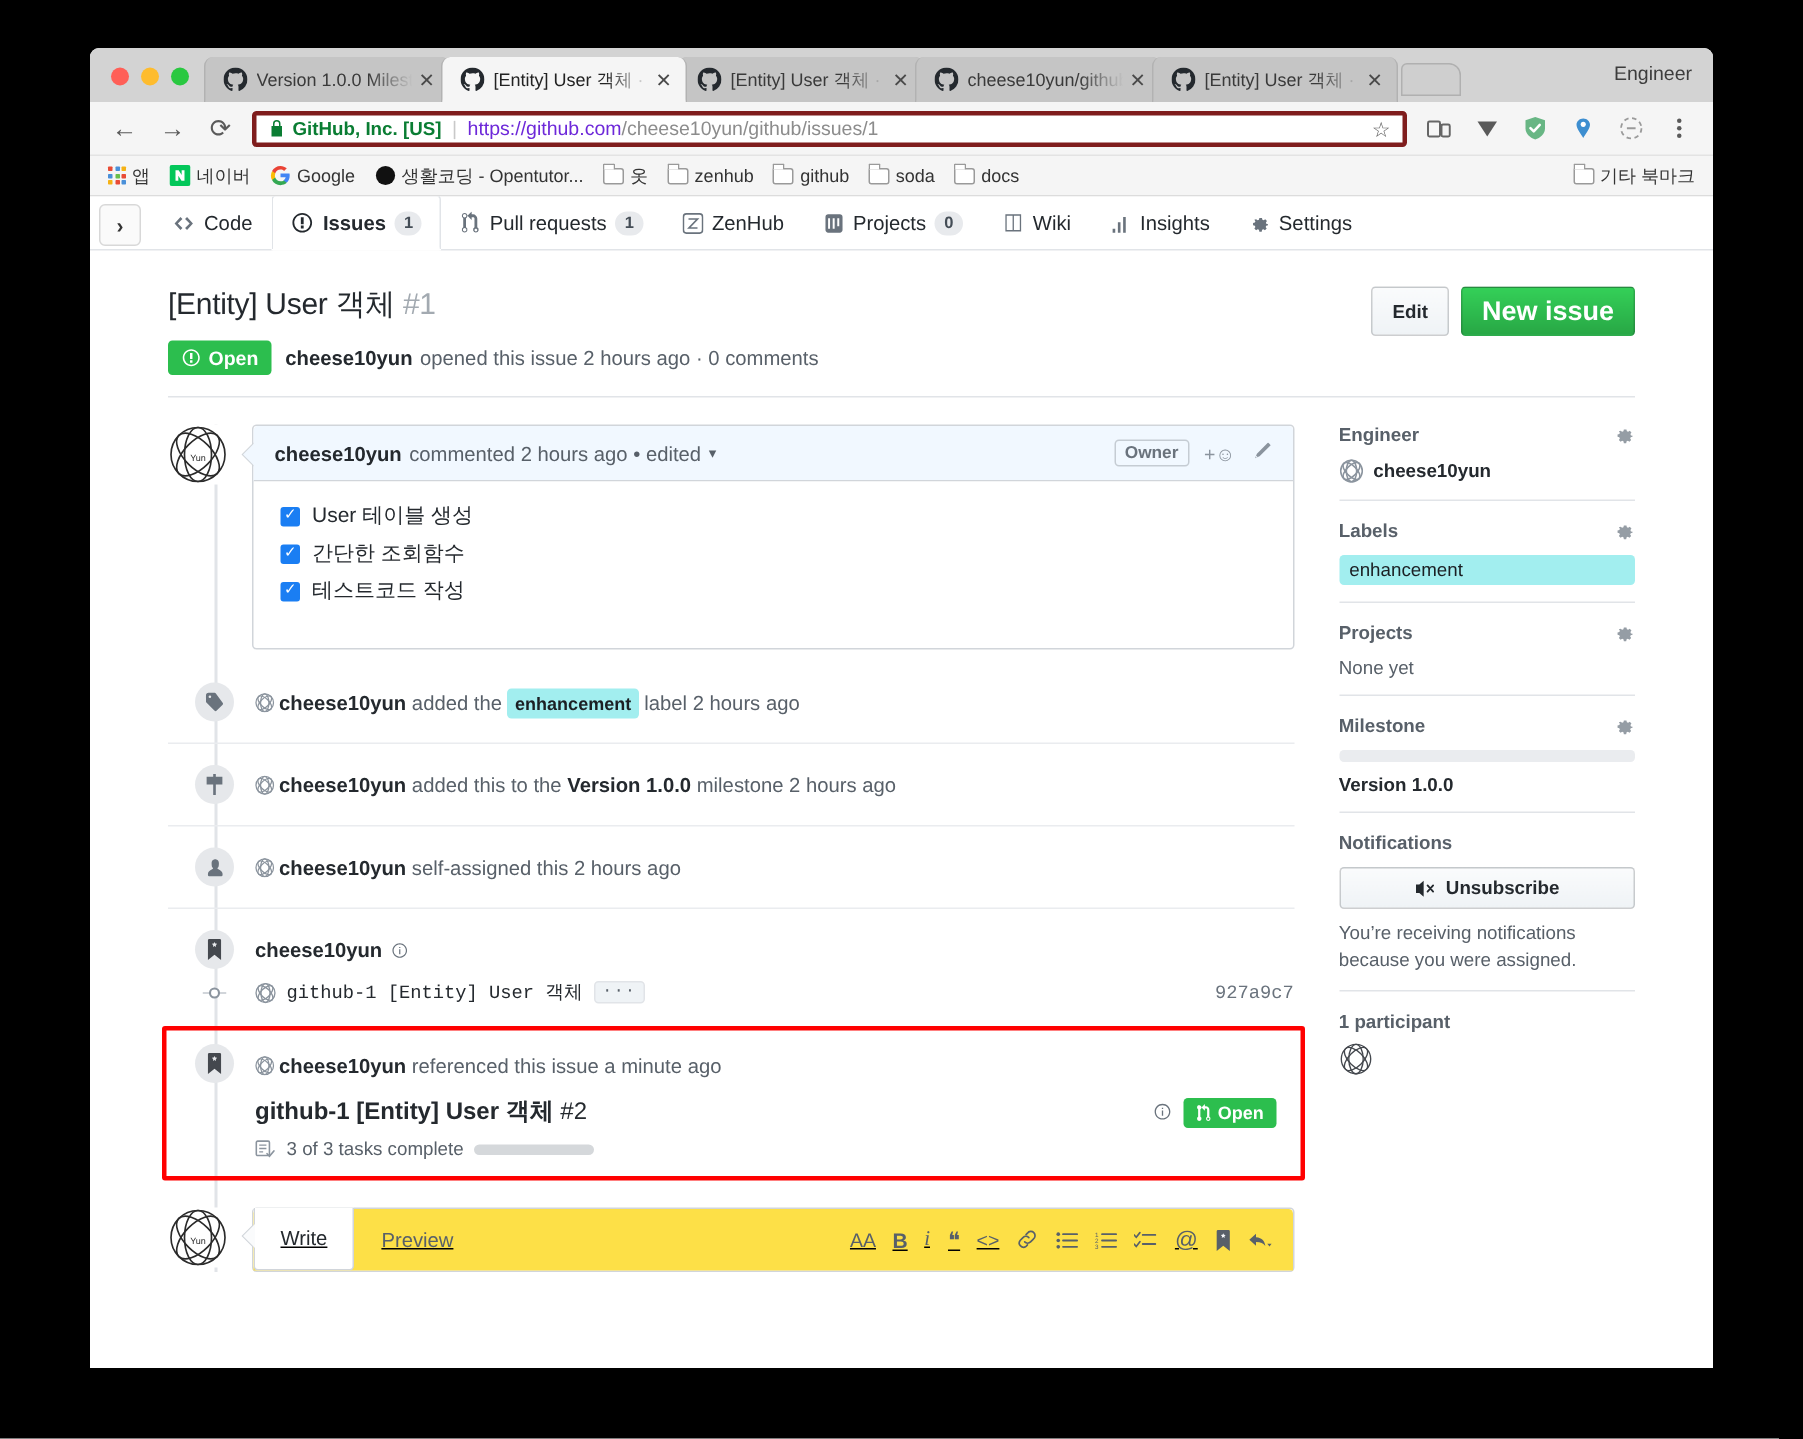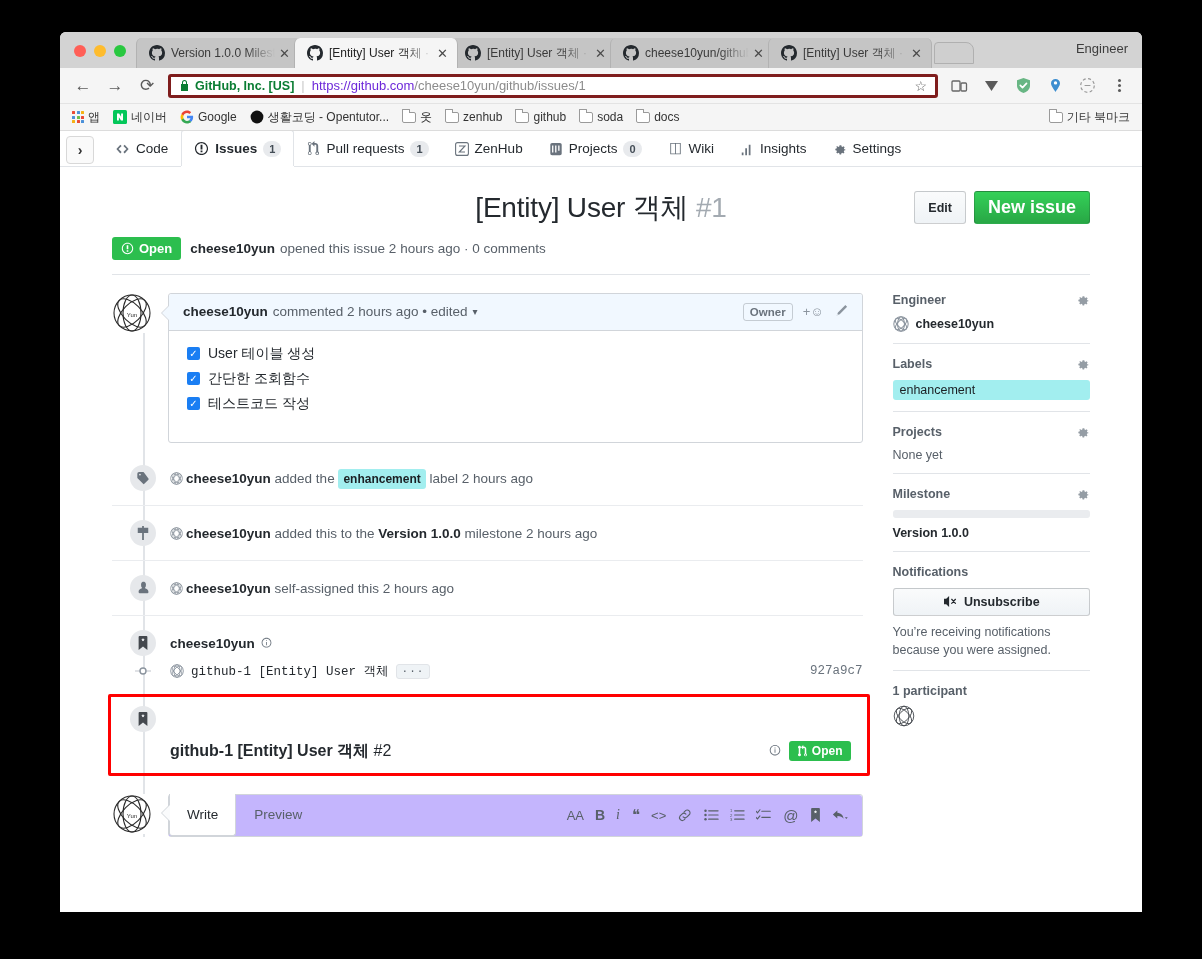--- a/index.html
+++ b/index.html
@@ -148,21 +148,21 @@
   }
   .counter {
     background:#e8eaed; color:#444d56; border-radius:20px;
     padding:1px 6px; font-size:11px; font-weight:600; line-height:14px;
   }
   .ico { color:#6a737d; display:inline-flex; }
 
   
   .content { padding:0 52px; }
   .issue-head { padding:24px 0 14px; border-bottom:1px solid #e1e4e8; position:relative; }
-  .issue-title { font-size:28px; font-weight:400; color:#24292e; line-height:1.2; margin:0; letter-spacing:-.2px;text-align:center; }
+  .issue-title { font-size:20px; font-weight:400; color:#24292e; line-height:1.2; margin:0; letter-spacing:-.2px; }
   .issue-num { color:#a3aab1; font-weight:300; }
   .issue-meta { margin-top:12px; display:flex; align-items:center; gap:9px; font-size:13.5px; color:#586069; }
   .state-badge {
     background:#2cbe4e; color:#fff; font-weight:600; font-size:13px;
     padding:4px 9px; border-radius:3px; display:inline-flex; align-items:center; gap:5px;
   }
   .meta-author { font-weight:600; color:#24292e; }
   .head-actions { position:absolute; right:0; top:24px; display:flex; gap:8px; }
   .btn {
     font-size:12.5px; font-weight:600; padding:5px 13px; border-radius:3px;
@@ -285,21 +285,21 @@
   .editor-wrap { display:flex; gap:16px; margin-top:16px; position:relative; }
   .editor-box { flex:1 1 auto; border:1px solid #d1d5da; border-radius:3px; background:#fff; }
   .editor-box::before{
     content:""; position:absolute; left:49px; top:11px; width:0;height:0;
     border-top:8px solid transparent; border-bottom:8px solid transparent; border-right:8px solid #d1d5da;
   }
   .editor-box::after{
     content:""; position:absolute; left:50px; top:11px; width:0;height:0;
     border-top:8px solid transparent; border-bottom:8px solid transparent; border-right:8px solid #fafbfc;
   }
-  .editor-tabs { display:flex; align-items:stretch; background:#c4b5fd; border-radius:3px 3px 0 0; height:41px; }
+  .editor-tabs { display:flex; align-items:stretch; background:#fde047; border-radius:3px 3px 0 0; height:41px;text-decoration:underline; }
   .etab {
     padding:0 17px; display:flex; align-items:center; font-size:13.5px; color:#586069;
     border:1px solid transparent; border-top:none;
   }
   .etab.active { background:#fff; border-color:#d1d5da; border-top-color:transparent; color:#24292e; border-radius:0 0 3px 3px; margin-top:-1px; }
   .etools { margin-left:auto; display:flex; align-items:center; gap:12px; padding:0 14px; color:#586069; font-size:14px; }
   .tool-group { display:flex; align-items:center; gap:11px; }
 
   svg { display:block; }
 </style>
@@ -757,20 +757,31 @@
           <div class="ref-block">
             <div class="redbox" style="top:2px;bottom:2px;left:-4px;"></div>
 
             <div class="ref-line1">
               <div class="tl-badge">
                 <svg width="12" height="14" viewBox="0 0 10 16">
                     <path fill="#44484e" d="M10 16l-5-4-5 4V1a1 1 0 0 1 1-1h8a1 1 0 0 1 1 1v15z"></path>
                     <path fill="#e6e8eb" d="M5 2.2l.6 1.3 1.4.2-1 1 .2 1.4L5 5.4 3.8 6.1 4 4.7l-1-1 1.4-.2z"></path>
                   </svg>
               </div>
+              <div class="tl-text">
+                <span class="mini-avatar">
+                  <svg width="13" height="13" viewBox="0 0 14 14">
+                      <circle cx="7" cy="7" r="6.3" fill="none" stroke="#8b949e" stroke-width=".9"></circle>
+                      <ellipse cx="7" cy="7" rx="6.3" ry="3" fill="none" stroke="#8b949e" stroke-width=".9" transform="rotate(45 7 7)"></ellipse>
+                      <ellipse cx="7" cy="7" rx="6.3" ry="3" fill="none" stroke="#8b949e" stroke-width=".9" transform="rotate(-45 7 7)"></ellipse>
+                      <ellipse cx="7" cy="7" rx="3" ry="6.3" fill="none" stroke="#8b949e" stroke-width=".9"></ellipse>
+                    </svg>
+                </span><b>cheese10yun</b>
+                <span>referenced this issue a minute ago</span>
+              </div>
             </div>
 
             <div class="ref-title-row">
               <span class="ref-title">
                 <span>github-1 [Entity] User 객체</span>
                 <span style="font-weight:400;color:#24292e">#2</span>
               </span>
               <div class="ref-right">
                 <span style="color:#6a737d;display:inline-flex">
                   <svg width="14" height="14" viewBox="0 0 14 16">
@@ -781,20 +792,31 @@
                   <span style="display:inline-flex">
                     <svg width="11" height="12" viewBox="0 0 12 16">
                         <path fill="#fff" d="M11 11.28V5c-.03-.78-.34-1.47-.94-2.06C9.46 2.35 8.78 2.03 8 2H7V0L4 3l3 3V4h1c.27.02.48.11.69.31.21.2.3.42.31.69v6.28A1.993 1.993 0 0 0 10 15a1.993 1.993 0 0 0 1-3.72zm-1 2.92c-.55 0-1-.45-1-1s.45-1 1-1 1 .45 1 1-.45 1-1 1zM4 3c0-1.11-.89-2-2-2a1.993 1.993 0 0 0-1 3.72v6.56A1.993 1.993 0 0 0 2 15a1.993 1.993 0 0 0 1-3.72V4.72c.59-.34 1-.98 1-1.72z"></path>
                       </svg>
                   </span>
                   <span>Open</span>
                 </span>
               </div>
             </div>
 
+            <div class="tasks-row">
+              <span style="display:inline-flex;color:#8b949e">
+                <svg width="14" height="14" viewBox="0 0 16 16">
+                    <rect x="1" y="2" width="10" height="11" rx="1" fill="none" stroke="currentColor" stroke-width="1.2"></rect>
+                    <path d="M3.2 5h5.5M3.2 7.6h5.5M3.2 10.2h3" stroke="currentColor" stroke-width="1"></path>
+                    <path d="M9.2 11.6l1.8 1.9 3.4-4" fill="none" stroke="currentColor" stroke-width="1.3" stroke-linecap="round"></path>
+                  </svg>
+              </span>
+              <span>3 of 3 tasks complete</span>
+              <span class="pbar"></span>
+            </div>
           </div>
 
           <div class="editor-wrap">
             <div class="avatar">
               <svg width="40" height="40" viewBox="0 0 40 40">
                 <circle cx="20" cy="20" r="18" fill="none" stroke="#2b2b2b" stroke-width="1.1"></circle>
                 <ellipse cx="20" cy="20" rx="18" ry="9" fill="none" stroke="#2b2b2b" stroke-width="1.1" transform="rotate(45 20 20)"></ellipse>
                 <ellipse cx="20" cy="20" rx="18" ry="9" fill="none" stroke="#2b2b2b" stroke-width="1.1" transform="rotate(-45 20 20)"></ellipse>
                 <ellipse cx="20" cy="20" rx="9" ry="18" fill="none" stroke="#2b2b2b" stroke-width="1.1"></ellipse>
                 <text x="20" y="24" font-size="6" text-anchor="middle" fill="#2b2b2b" font-family="Liberation Sans, sans-serif">Yun</text>

